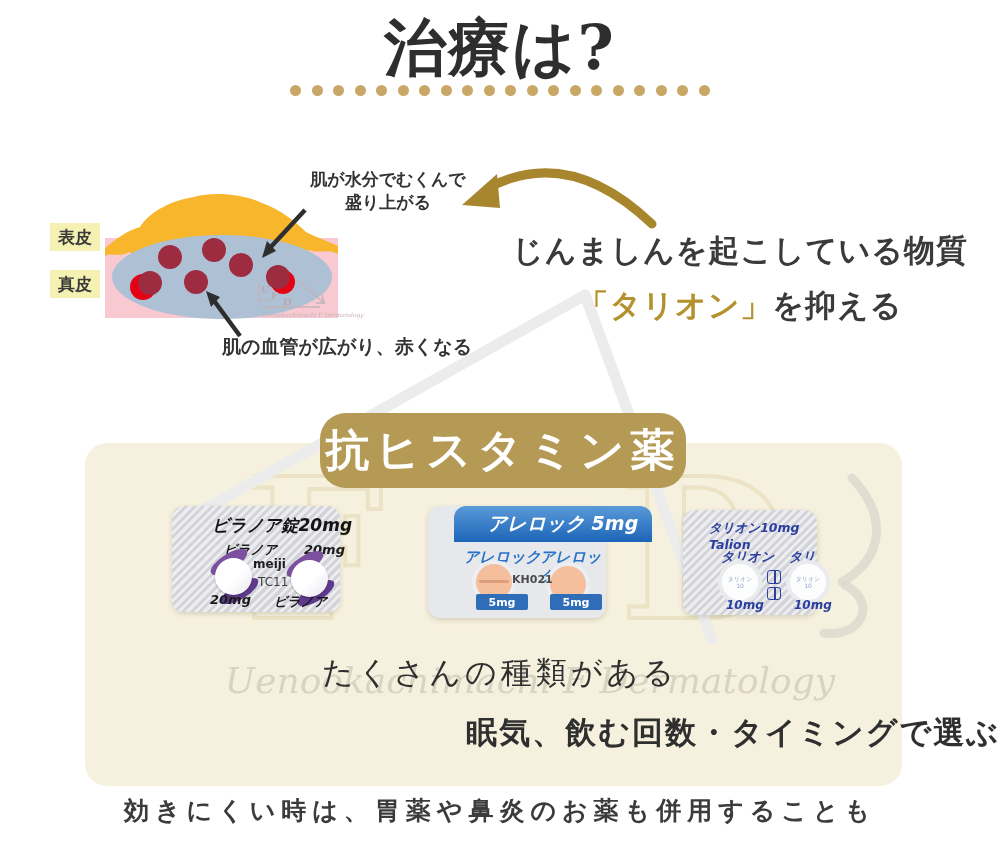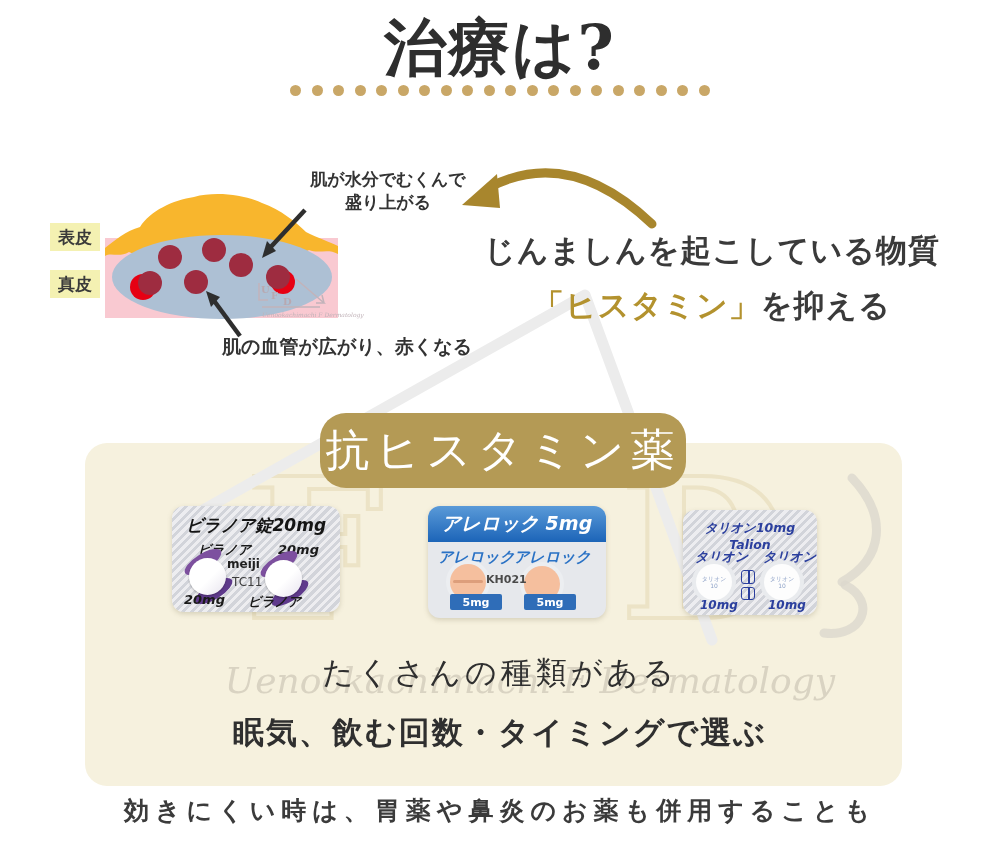--- a/index.html
+++ b/index.html
@@ -20,78 +20,78 @@
   .chip{width:50px;height:28px;background:#f4f1b2;color:#3a3a3a;font-size:17px;font-weight:700;
         display:flex;align-items:center;justify-content:center;z-index:3;}
   .chip1{left:50px;top:223px;}
   .chip2{left:50px;top:270px;}
 
   .anno-top{left:280px;top:168px;width:216px;text-align:center;font-size:17px;font-weight:700;
             color:#333;line-height:1.35;z-index:3;}
   .anno-bottom{left:222px;top:334px;width:280px;font-size:19px;font-weight:700;color:#333;z-index:3;}
 
   
-  .headline{left:452px;top:230px;width:520px;text-align:center;z-index:3;
+  .headline{left:480px;top:230px;width:520px;text-align:center;z-index:3;
             font-family:"DejaVu Serif","Liberation Serif",serif;color:#3a3a3a;}
   .headline .l1{font-size:31px;font-weight:700;letter-spacing:1px;}
   .headline .l2{font-size:31px;font-weight:700;margin-top:13px;letter-spacing:1px;}
   .hl-gold{color:#b3922e;}
 
   
   .beige-box{left:85px;top:443px;width:817px;height:343px;background:#f6f1de;border-radius:22px;z-index:0;}
   .giant-letter{z-index:1;font-size:195px;font-weight:800;color:transparent;
                 -webkit-text-stroke:4px #ece3c6;font-family:"DejaVu Serif","Liberation Serif",serif;line-height:1;}
   .gl-f{left:245px;top:452px;}
   .gl-d{left:620px;top:452px;}
   .badge{left:320px;top:413px;width:366px;height:75px;background:#b49a55;border-radius:26px;
          display:flex;align-items:center;justify-content:center;color:#fff;font-size:44px;
-         font-weight:400;letter-spacing:6px;z-index:3;}
+         font-weight:700;letter-spacing:6px;z-index:3;}
   .script-wm{left:200px;top:660px;width:660px;text-align:center;white-space:nowrap;z-index:2;
              font-family:"DejaVu Serif","Liberation Serif",serif;font-style:italic;
              font-size:36px;color:#d9d3c2;}
   .note1{left:0;top:652px;width:1000px;text-align:center;font-size:31px;font-weight:400;
          color:#2f2f2f;letter-spacing:4px;z-index:3;}
-  .note2{left:0;top:712px;width:1000px;text-align:center;font-size:31px;font-weight:800;
+  .note2{left:0;top:712px;width:1000px;text-align:right;font-size:31px;font-weight:800;
          color:#2f2f2f;letter-spacing:2px;z-index:3;}
   .footer-note{left:0;top:794px;width:1000px;text-align:center;font-size:25px;font-weight:600;
          color:#3b3b3b;letter-spacing:6px;z-index:3;}
 
   
   .pack{z-index:3;border-radius:12px;box-shadow:0 2px 5px rgba(120,110,80,.25);}
-  .pack .abs{position:absolute;}
+  .pack .abs{position:absolute;margin-left:26px;}
   .hatch{background:repeating-linear-gradient(135deg,#ededf0 0 3px,#d2d4da 3px 6px);}
 
   
   .pack1{left:172px;top:506px;width:168px;height:106px;}
   .pack1 .hdr{left:0;top:8px;width:100%;text-align:center;font-size:17px;font-weight:800;
               font-style:italic;color:#141414;}
   .p1-small{font-size:13px;font-weight:800;font-style:italic;color:#1a1a1a;}
   .pill-b-wrap{width:48px;height:46px;}
   .pill-b-wrap .sw{position:absolute;background:#7d509f;border-radius:50%;}
   .pill-b-wrap .sw1{left:-2px;top:0;width:42px;height:16px;transform:rotate(-32deg);}
   .pill-b-wrap .sw2{right:-3px;bottom:1px;width:42px;height:16px;transform:rotate(-32deg);background:#5f3a8c;}
   .pill-b-wrap .tab{position:absolute;left:5px;top:4px;width:37px;height:37px;border-radius:50%;
       background:linear-gradient(135deg,#ffffff 55%,#e7e4ee);box-shadow:0 1px 2px rgba(0,0,0,.3);}
 
   
   .pack2{left:428px;top:506px;width:178px;height:112px;background:#e6e8ec;}
   .pack2 .band{left:0;top:0;width:100%;height:36px;border-radius:12px 12px 0 0;
       background:linear-gradient(#5a9ad8,#1c64b8);display:flex;align-items:center;justify-content:center;
-      color:#fff;font-size:19px;font-weight:800;font-style:italic;}
+      color:#fff;font-size:19px;font-weight:800;font-style:italic;padding-left:20px;}
   .p2-label{font-size:15px;font-weight:800;font-style:italic;color:#2a72c5;}
   .pill-a{width:36px;height:36px;border-radius:50%;background:#f5bf9e;
           box-shadow:0 0 0 4px #eceef1,0 1px 2px rgba(0,0,0,.25);}
   .pill-a.scored::after{content:'';position:absolute;left:3px;right:3px;top:16px;height:3px;
           background:#dd9e7b;border-radius:2px;}
   .p2-badge{width:52px;height:16px;background:#2f6db8;color:#fff;font-size:11px;font-weight:700;
           display:flex;align-items:center;justify-content:center;border-radius:2px;}
 
   
   .pack3{left:683px;top:510px;width:134px;height:105px;}
-  .pack3 .hdr{left:0;top:10px;width:100%;text-align:center;font-size:12.5px;font-weight:800;
+  .pack3 .hdr{left:0;top:10px;width:100%;font-size:12.5px;font-weight:800;
               font-style:italic;color:#2b3f9e;}
   .p3-label{font-size:13px;font-weight:800;font-style:italic;color:#2b3f9e;}
   .pill-t{width:36px;height:36px;border-radius:50%;background:#fdfdfd;
           box-shadow:0 0 0 4px #e9ebee,0 1px 2px rgba(0,0,0,.25);
           display:flex;align-items:center;justify-content:center;
           font-size:6px;color:#8fa3c8;text-align:center;line-height:1.2;}
   .p3-dose{font-size:12px;font-weight:800;font-style:italic;color:#2b3f9e;}
   .p3-icon{width:14px;height:30px;display:flex;flex-direction:column;gap:3px;align-items:center;}
   .p3-icon i{display:block;width:12px;height:12px;border:1.6px solid #2b3f9e;border-radius:3px;position:relative;}
   .p3-icon i::after{content:'';position:absolute;left:50%;top:0;bottom:0;width:1.6px;background:#2b3f9e;}
@@ -189,21 +189,21 @@
 
   <div class="abs anno-top">
     <span>肌が水分でむくんで</span><br>
     <span>盛り上がる</span>
   </div>
   <div class="abs anno-bottom">肌の血管が広がり、赤くなる</div>
 
   <div class="abs headline">
     <div class="l1">じんましんを起こしている物質</div>
     <div class="l2">
-      <span class="hl-gold">「ヒスタミン」</span><span>を抑える</span>
+      <span class="hl-gold">「タリオン」</span><span>を抑える</span>
     </div>
   </div>
 
   <div class="abs badge">抗ヒスタミン薬</div>
 
   <div class="abs pack pack1 hatch">
     <div class="abs hdr">ビラノア錠20mg</div>
     <div class="abs p1-small" style="left:26px;top:35px;">ビラノア</div>
     <div class="abs p1-small" style="left:106px;top:36px;">20mg</div>
     <div class="abs" style="left:55px;top:51px;font-size:12px;font-weight:700;color:#1f1f1f;">meiji</div>

